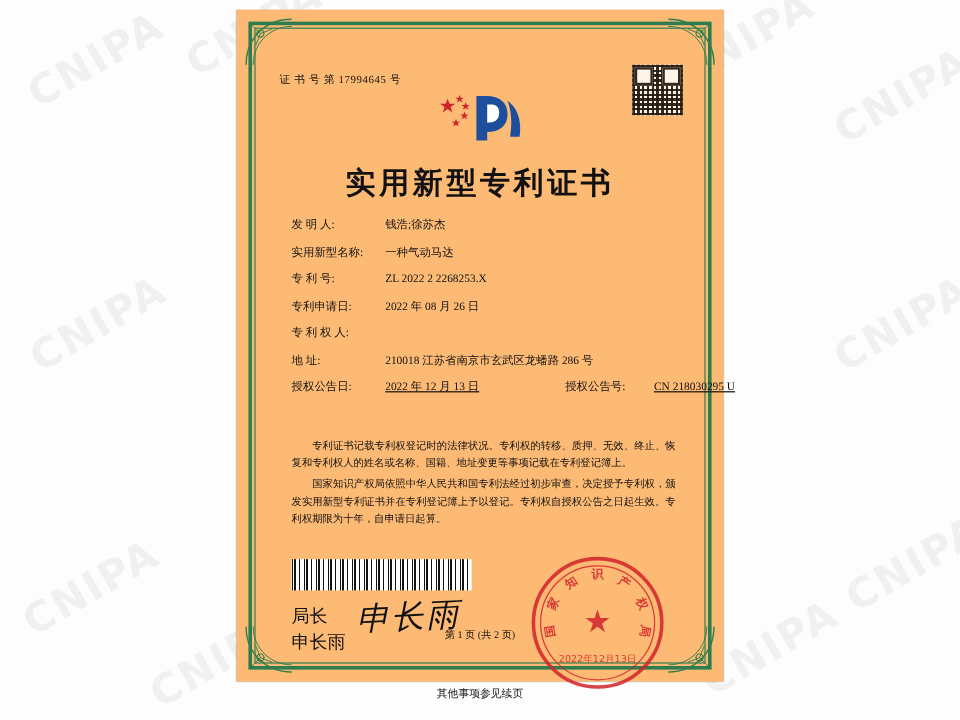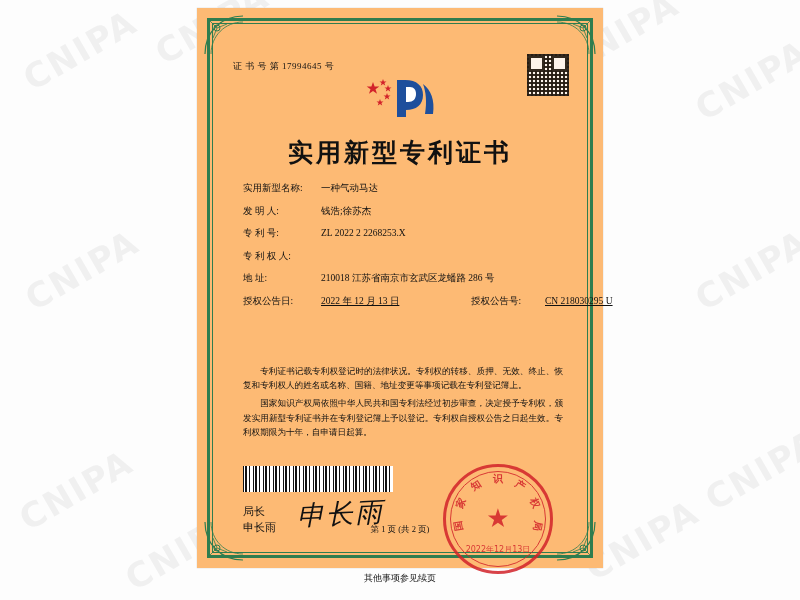--- a/index.html
+++ b/index.html
@@ -178,21 +178,21 @@
     background: repeating-linear-gradient(90deg,
       #111 0 1px, #fff 1px 2px, #111 2px 4px, #fff 4px 6px,
       #111 6px 7px, #fff 7px 10px);
   }
 
   
   .sig-label {
     position: absolute;
     left: 18px;
     top: 470px;
-    font-size: 11px;
+    font-size: 15px;
     line-height: 1.45;
     color: #111;
   }
   .sig-hand {
     position: absolute;
     left: 72px;
     top: 462px;
     font-size: 27px;
     color: #111;
     font-family: "DejaVu Serif", serif;
@@ -343,30 +343,34 @@
           <path d="M34 4 L42 4 C54 4 60 10 60 19 C60 29 53 34 43 34 L43 41 L34 41 Z" fill="#1e4f9c"></path>
           <path d="M43 11 L47 11 C51 11 53 14 53 18 C53 23 50 26 45 26 L43 26 Z" fill="#ffffff"></path>
           <path d="M60 8 C68 14 72 24 70 38 L62 38 C64 26 63 16 60 8 Z" fill="#1e4f9c"></path>
         </svg>
       </div>
 
       <div class="title">实用新型专利证书</div>
 
       <div class="fields" id="fields">
           <div class="frow">
+            <div class="flabel">发 明 人:</div>
+            <div class="fvalue">钱浩;徐苏杰</div>
+          </div>
+          <div class="frow">
             <div class="flabel">实用新型名称:</div>
             <div class="fvalue">一种气动马达</div>
           </div>
           <div class="frow">
-            <div class="flabel">发 明 人:</div>
-            <div class="fvalue">钱浩;徐苏杰</div>
-          </div>
-          <div class="frow">
             <div class="flabel">专 利 号:</div>
             <div class="fvalue">ZL 2022 2 2268253.X</div>
+          </div>
+          <div class="frow">
+            <div class="flabel">专利申请日:</div>
+            <div class="fvalue">2022 年 08 月 26 日</div>
           </div>
           <div class="frow">
             <div class="flabel">专 利 权 人:</div>
           </div>
           <div class="frow">
             <div class="flabel">地 址:</div>
             <div class="fvalue">210018 江苏省南京市玄武区龙蟠路 286 号</div>
           </div>
           <div class="frow dual">
             <div class="flabel">授权公告日:</div>

